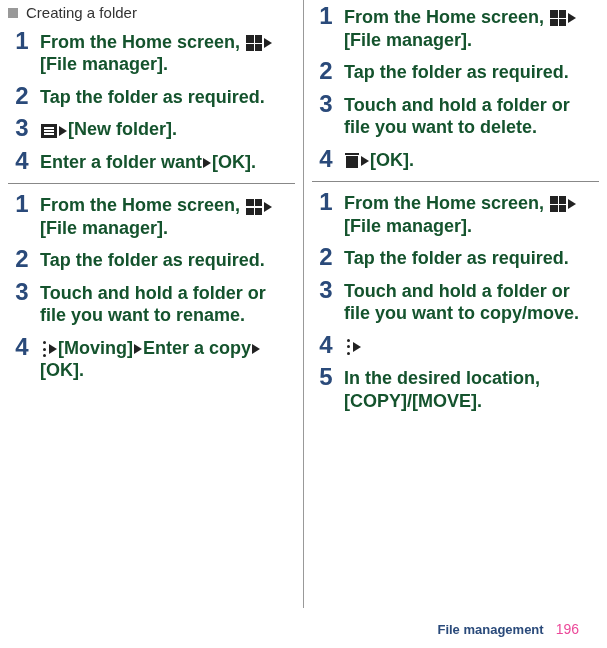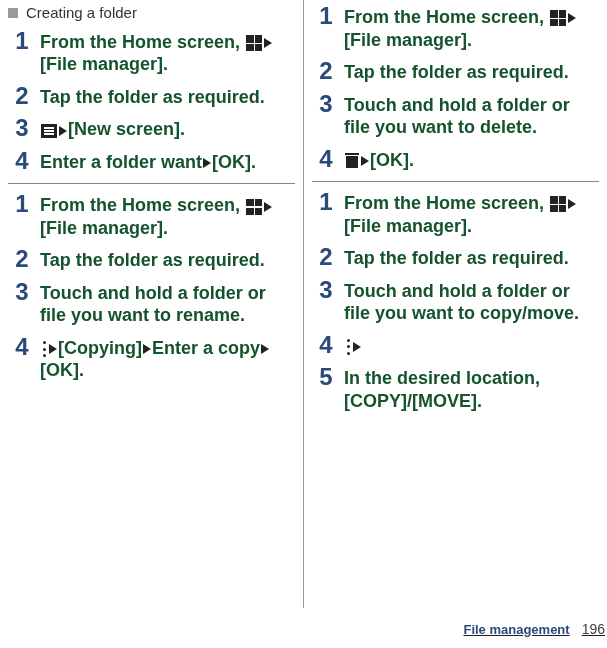--- a/index.html
+++ b/index.html
@@ -131,33 +131,32 @@
   }
   .icon-trash::after {
     content: "";
     position: absolute;
     top: 0; left: 0; right: 0; height: 2px;
     background: #222;
   }
   .footer {
     position: absolute;
     bottom: 10px;
-    right: 2px;
+    right: 28px;
     font-size: 13px;
     display: flex;
     align-items: baseline;
     gap: 12px;
-    text-decoration: underline;
   }
   .footer-label {
     color: #2a4a7a;
     font-weight: 700;
   }
   .footer-page {
-    color: #404040;
+    color: #ec4899;
     font-size: 14px;
   }
 </style>
 </head>
 <body>
 
 <div class="columns">
   <div class="col col-left" id="col-left">
       <div class="section-title">
         <span class="section-marker"></span>
@@ -170,21 +169,21 @@
           </span><span class="icon-tri"></span><span>[File manager].</span></div>
       </div>
       <div class="step">
         <div class="step-num">2</div>
         <div class="step-body"><span>Tap the folder as required.</span></div>
       </div>
       <div class="step">
         <div class="step-num">3</div>
         <div class="step-body"><span class="icon">
             <span class="icon-menu"></span>
-          </span><span class="icon-tri"></span><span>[New screen].</span></div>
+          </span><span class="icon-tri"></span><span>[New folder].</span></div>
       </div>
       <div class="step">
         <div class="step-num">4</div>
         <div class="step-body"><span>Enter a folder want</span><span class="icon-tri"></span><span>[OK].</span></div>
       </div>
       <hr class="divider">
       <div class="step">
         <div class="step-num">1</div>
         <div class="step-body"><span>From the Home screen, </span><span class="icon">
             <span class="icon-grid"></span>
@@ -199,21 +198,21 @@
         <div class="step-body"><span>Touch and hold a folder or file you want to rename.</span></div>
       </div>
       <div class="step">
         <div class="step-num">4</div>
         <div class="step-body"><span class="icon">
             <span class="icon-dots">
               <span></span>
               <span></span>
               <span></span>
             </span>
-          </span><span class="icon-tri"></span><span>[Copying]</span><span class="icon-tri"></span><span>Enter a copy</span><span class="icon-tri"></span><span>[OK].</span></div>
+          </span><span class="icon-tri"></span><span>[Moving]</span><span class="icon-tri"></span><span>Enter a copy</span><span class="icon-tri"></span><span>[OK].</span></div>
       </div>
     </div>
   <div class="col" id="col-right">
       <div class="step">
         <div class="step-num">1</div>
         <div class="step-body"><span>From the Home screen, </span><span class="icon">
             <span class="icon-grid"></span>
           </span><span class="icon-tri"></span><span>[File manager].</span></div>
       </div>
       <div class="step">

